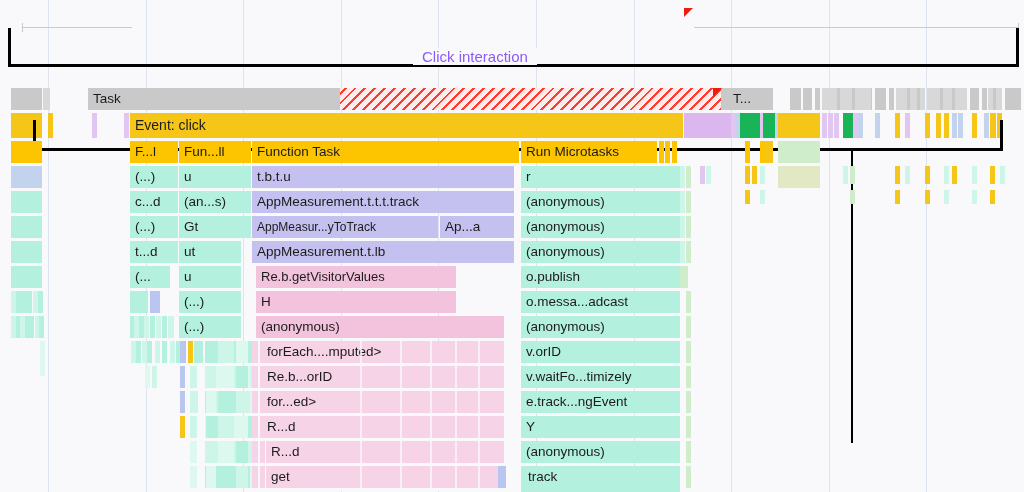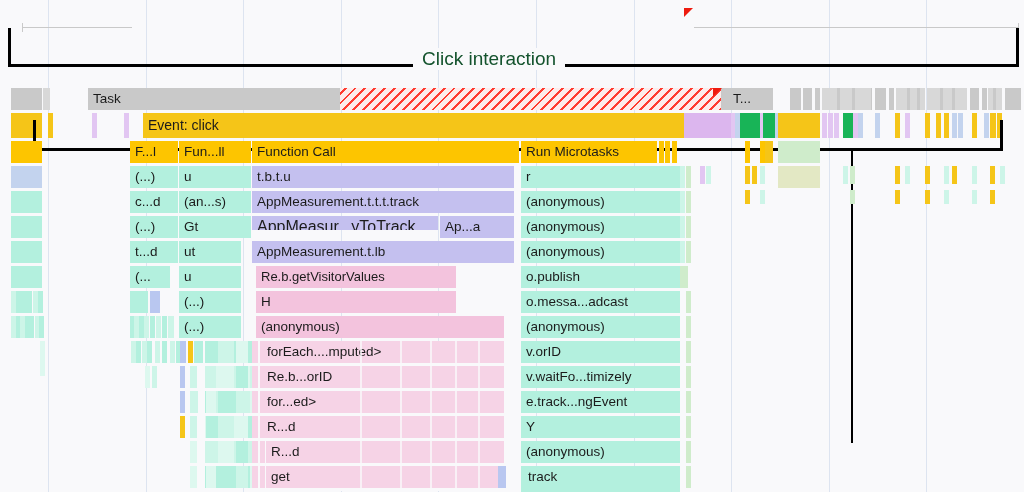--- a/index.html
+++ b/index.html
@@ -71,22 +71,22 @@
     height:1px;background:#c9c9c9;
   }
   .ruler-cap{
     position:absolute;width:1px;height:9px;background:#c9c9c9;
   }
 
   
   .bracket{position:absolute;border:0 solid #000;}
   .ann-label{
     position:absolute;
-    font-size:19px;
-    color:#14532d;
+    font-size:15px;
+    color:#8b5cf6;
     background:#f9f9fb;
     padding:0 9px;
     white-space:nowrap;
   }
   .leader{position:absolute;background:#000;}
 
   
   .lbl{pointer-events:none;}
 </style>
 </head>
@@ -153,21 +153,21 @@
       <div class="bar c-gray-l noborder" style="left: 955px; top: 88px; width: 12px; height: 22px; line-height: 22px;"></div>
       <div class="bar c-gray-l noborder" style="left: 988px; top: 88px; width: 5px; height: 22px; line-height: 22px;"></div>
       <div class="bar c-gray-l noborder" style="left: 996px; top: 88px; width: 6px; height: 22px; line-height: 22px;"></div>
     </div>
 
   <div class="bar c-yellow noborder" style="left:11px;top:113px;width:31px;height:25px;"></div>
   <div class="bar c-yellow noborder" style="left:48px;top:113px;width:3px;height:25px;"></div>
   <div class="bar c-lav noborder" style="left:92px;top:113px;width:3px;height:25px;"></div>
   <div class="bar c-lav noborder" style="left:124px;top:113px;width:5px;height:25px;"></div>
 
-  <div class="bar c-yellow noborder" style="left:143px;top:113px;width:553px;height:25px;line-height:25px;font-size:14px;"><span class="lbl">Event: click</span></div>
+  <div class="bar c-yellow noborder" style="left:130px;top:113px;width:553px;height:25px;line-height:25px;font-size:14px;"><span class="lbl">Event: click</span></div>
 
   <div class="bar c-purple2 noborder" style="left:684px;top:113px;width:47px;height:25px;"></div>
   <div id="event-row-extras">
       <div class="bar c-lav noborder" style="left: 731px; top: 113px; width: 3px; height: 25px; line-height: 25px;"></div>
       <div class="bar c-blue noborder" style="left: 735px; top: 113px; width: 2px; height: 25px; line-height: 25px;"></div>
       <div class="bar c-lav noborder" style="left: 760px; top: 113px; width: 2px; height: 25px; line-height: 25px;"></div>
       <div class="bar c-blue noborder" style="left: 775px; top: 113px; width: 2px; height: 25px; line-height: 25px;"></div>
       <div class="bar c-yellow noborder" style="left: 790px; top: 113px; width: 9px; height: 25px; line-height: 25px;"></div>
       <div class="bar c-lav noborder" style="left: 822px; top: 113px; width: 3px; height: 25px; line-height: 25px;"></div>
       <div class="bar c-lav noborder" style="left: 828px; top: 113px; width: 3px; height: 25px; line-height: 25px;"></div>
@@ -195,21 +195,21 @@
 
   <div class="bracket" style="left:33px;top:120px;width:964px;height:28px;
               border-left-width:3px;border-right-width:3px;border-bottom-width:3px;"></div>
   <div class="leader" style="left:851px;top:148px;width:2px;height:295px;"></div>
 
   <div class="bar c-yellow2 noborder" style="left:11px;top:141px;width:31px;height:22px;"></div>
 
   <div id="header-row">
       <div class="bar c-yellow2 noborder" style="left: 130px; top: 141px; width: 48px; height: 22px; line-height: 22px; font-size: 13.5px;">F...l</div>
       <div class="bar c-yellow2 noborder" style="left: 179px; top: 141px; width: 72px; height: 22px; line-height: 22px; font-size: 13.5px;">Fun...ll</div>
-      <div class="bar c-yellow2 noborder" style="left: 252px; top: 141px; width: 262px; height: 22px; line-height: 22px; font-size: 13.5px;">Function Call</div>
+      <div class="bar c-yellow2 noborder" style="left: 252px; top: 141px; width: 262px; height: 22px; line-height: 22px; font-size: 13.5px;">Function Task</div>
       <div class="bar c-yellow2 noborder" style="left: 521px; top: 141px; width: 136px; height: 22px; line-height: 22px; font-size: 13.5px;">Run Microtasks</div>
       <div class="bar c-yellow2 noborder" style="left: 514px; top: 141px; width: 4px; height: 22px; line-height: 22px;"></div>
       <div class="bar c-yellow2 noborder" style="left: 659px; top: 141px; width: 4px; height: 22px; line-height: 22px;"></div>
       <div class="bar c-yellow2 noborder" style="left: 665px; top: 141px; width: 3px; height: 22px; line-height: 22px;"></div>
       <div class="bar c-yellow2 noborder" style="left: 672px; top: 141px; width: 3px; height: 22px; line-height: 22px;"></div>
       <div class="bar c-yellow2 noborder" style="left: 745px; top: 141px; width: 4px; height: 22px; line-height: 22px;"></div>
       <div class="bar c-yellow2 noborder" style="left: 760px; top: 141px; width: 3px; height: 22px; line-height: 22px;"></div>
       <div class="bar c-yellow2 noborder" style="left: 779px; top: 141px; width: 5px; height: 22px; line-height: 22px;"></div>
       <div class="bar c-yellow2 noborder" style="left: 790px; top: 141px; width: 4px; height: 22px; line-height: 22px;"></div>
       <div class="bar c-yellow2 noborder" style="left: 800px; top: 141px; width: 3px; height: 22px; line-height: 22px;"></div>
@@ -219,21 +219,21 @@
       <div class="bar c-mint noborder" style="left: 130px; top: 166px; width: 48px; height: 22px; line-height: 22px; font-size: 13.5px;">(...)</div>
       <div class="bar c-mint noborder" style="left: 179px; top: 166px; width: 72px; height: 22px; line-height: 22px; font-size: 13.5px;">u</div>
       <div class="bar c-purple noborder" style="left: 252px; top: 166px; width: 262px; height: 22px; line-height: 22px; font-size: 13.5px;">t.b.t.u</div>
       <div class="bar c-mint noborder" style="left: 521px; top: 166px; width: 159px; height: 22px; line-height: 22px; font-size: 13.5px;">r</div>
       <div class="bar c-mint noborder" style="left: 130px; top: 191px; width: 48px; height: 22px; line-height: 22px; font-size: 13.5px;">c...d</div>
       <div class="bar c-mint noborder" style="left: 179px; top: 191px; width: 72px; height: 22px; line-height: 22px; font-size: 13.5px;">(an...s)</div>
       <div class="bar c-purple noborder" style="left: 252px; top: 191px; width: 262px; height: 22px; line-height: 22px; font-size: 13.5px;">AppMeasurement.t.t.t.track</div>
       <div class="bar c-mint noborder" style="left: 521px; top: 191px; width: 159px; height: 22px; line-height: 22px; font-size: 13.5px;">(anonymous)</div>
       <div class="bar c-mint noborder" style="left: 130px; top: 216px; width: 48px; height: 22px; line-height: 22px; font-size: 13.5px;">(...)</div>
       <div class="bar c-mint noborder" style="left: 179px; top: 216px; width: 72px; height: 22px; line-height: 22px; font-size: 13.5px;">Gt</div>
-      <div class="bar c-purple noborder" style="left: 252px; top: 216px; width: 186px; height: 14px; line-height: 22px; font-size: 16px;">AppMeasur...yToTrack</div>
+      <div class="bar c-purple noborder" style="left: 252px; top: 216px; width: 186px; height: 22px; line-height: 22px; font-size: 12px;">AppMeasur...yToTrack</div>
       <div class="bar c-purple noborder" style="left: 440px; top: 216px; width: 74px; height: 22px; line-height: 22px; font-size: 13.5px;">Ap...a</div>
       <div class="bar c-mint noborder" style="left: 521px; top: 216px; width: 159px; height: 22px; line-height: 22px; font-size: 13.5px;">(anonymous)</div>
       <div class="bar c-mint noborder" style="left: 130px; top: 241px; width: 48px; height: 22px; line-height: 22px; font-size: 13.5px;">t...d</div>
       <div class="bar c-mint noborder" style="left: 179px; top: 241px; width: 62px; height: 22px; line-height: 22px; font-size: 13.5px;">ut</div>
       <div class="bar c-purple noborder" style="left: 252px; top: 241px; width: 262px; height: 22px; line-height: 22px; font-size: 13.5px;">AppMeasurement.t.lb</div>
       <div class="bar c-mint noborder" style="left: 521px; top: 241px; width: 159px; height: 22px; line-height: 22px; font-size: 13.5px;">(anonymous)</div>
       <div class="bar c-mint noborder" style="left: 130px; top: 266px; width: 40px; height: 22px; line-height: 22px; font-size: 13.5px;">(...</div>
       <div class="bar c-mint noborder" style="left: 179px; top: 266px; width: 62px; height: 22px; line-height: 22px; font-size: 13.5px;">u</div>
       <div class="bar c-pink noborder" style="left: 256px; top: 266px; width: 200px; height: 22px; line-height: 22px; font-size: 13px;">Re.b.getVisitorValues</div>
       <div class="bar c-mint noborder" style="left: 521px; top: 266px; width: 159px; height: 22px; line-height: 22px; font-size: 13.5px;">o.publish</div>

